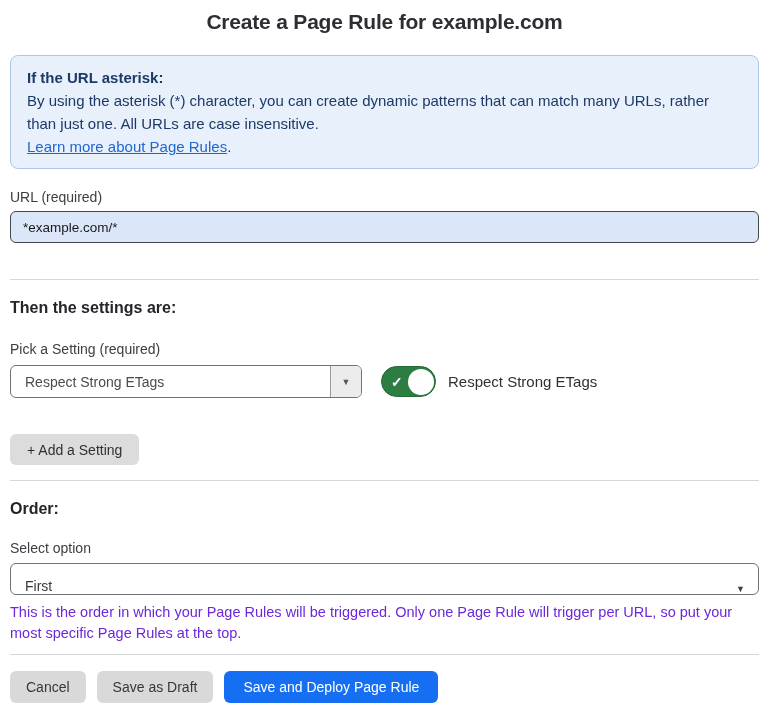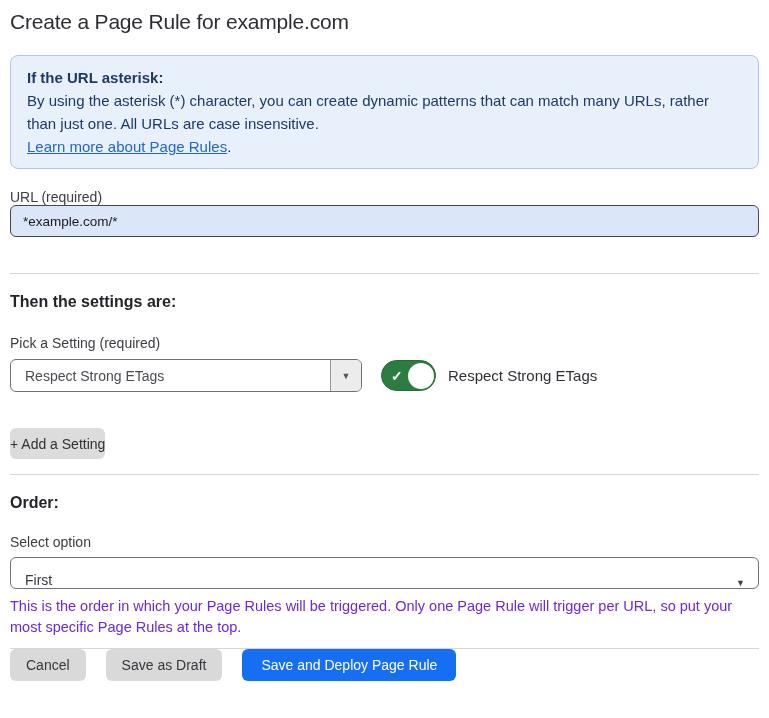--- a/index.html
+++ b/index.html
@@ -9,23 +9,24 @@
     background: #ffffff;
     font-family: "Liberation Sans", sans-serif;
     color: #2e2e2e;
     overflow: hidden;
   }
   .container { padding: 10px; }
 
   .page-title {
     margin: 0;
     font-size: 21px;
-    font-weight: 400;
+    font-weight: 700;
     color: #2c2e33;
     letter-spacing: -0.2px;
+    text-align: center;
   }
 
   .info-box {
     margin-top: 21px;
     background: #e7f0fb;
     border: 1px solid #abc8ec;
     border-radius: 8px;
     padding: 10px 16px;
     color: #1d3a67;
     font-size: 15px;
@@ -38,20 +39,21 @@
     cursor: pointer;
   }
 
   .field-label {
     margin-top: 20px;
     font-size: 14px;
     color: #3b3d42;
   }
   .url-input {
     display: block;
+    margin-top: 6px;
     width: 100%;
     height: 32px;
     background: #dbe7f8;
     border: 1px solid #42464d;
     border-radius: 6px;
     padding: 0 12px;
     font-size: 13.5px;
     color: #1a1a1a;
     font-family: inherit;
   }
@@ -137,21 +139,21 @@
   }
   .toggle-label {
     margin-left: 12px;
     font-size: 15px;
     color: #2e3035;
   }
 
   .add-setting-btn {
     margin-top: 36px;
     height: 31px;
-    padding: 0 0;
+    padding: 0 17px;
     background: #dcdcdc;
     color: #2f3136;
     border: none;
     border-radius: 6px;
     font-size: 14px;
     font-family: inherit;
     cursor: pointer;
   }
 
   .order-select {
@@ -177,22 +179,22 @@
 
   .help-text {
     margin-top: 7px;
     font-size: 14.5px;
     color: #6d28d9;
     line-height: 21px;
   }
 
   .footer {
     display: flex;
-    gap: 20px;
-    margin-top: 0;
+    gap: 11px;
+    margin-top: 16px;
   }
   .btn {
     height: 32px;
     border-radius: 6px;
     font-size: 14px;
     font-family: inherit;
     border: none;
     cursor: pointer;
     padding: 0 16px;
     white-space: nowrap;

